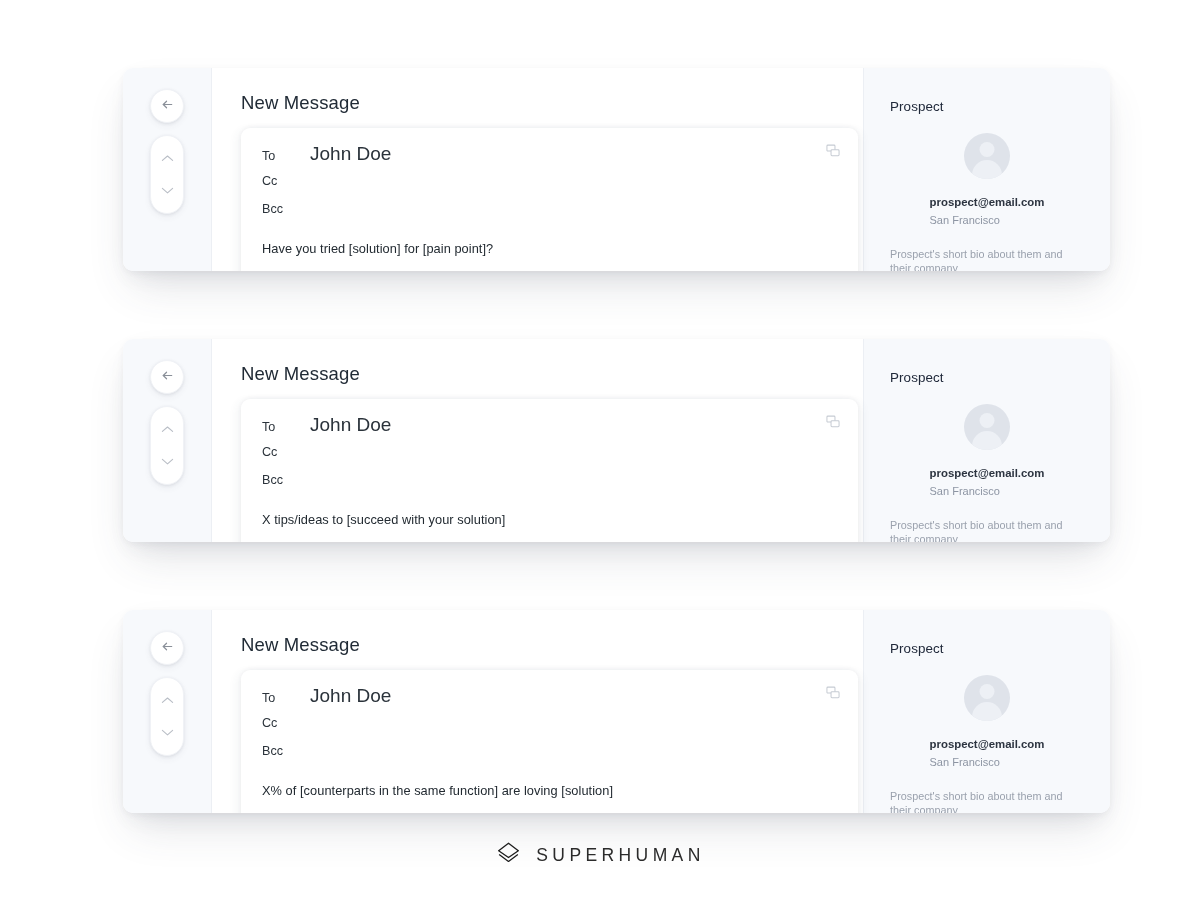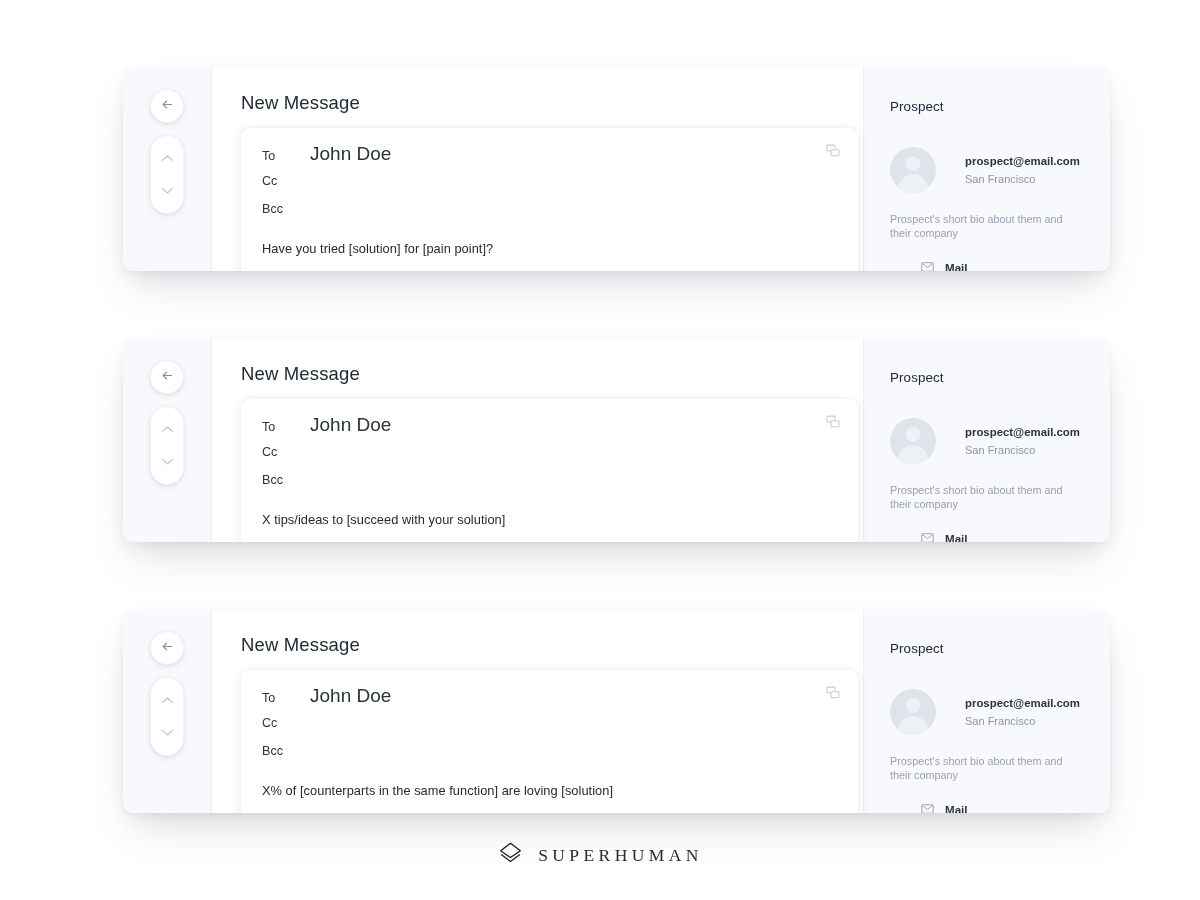--- a/index.html
+++ b/index.html
@@ -150,24 +150,25 @@
     background: #f7f9fc;
     padding: 31px 26px 0 26px;
   }
   .prospect-title {
     font-size: 13.4px;
     color: #20293a;
     font-weight: 400;
     letter-spacing: 0.1px;
   }
   .prospect-id {
-    margin-top: 33px;
-    display: flex;
-    align-items: center;
-    gap: 29px;
+    margin-top: 19px;
+    display: flex;
+    align-items: center;
+    gap: 16px;
+    flex-direction: column;
   }
   .avatar {
     flex: 0 0 46px;
     width: 46px;
     height: 46px;
     border-radius: 50%;
     background: #dfe3ea;
     position: relative;
     overflow: hidden;
   }
@@ -229,21 +230,20 @@
   
   .footer {
     position: absolute;
     left: 0;
     top: 840px;
     width: 1200px;
     display: flex;
     align-items: center;
     justify-content: center;
     gap: 14px;
-    font-family: Liberation Serif, serif;
   }
   .logo-word {
     font-size: 17.5px;
     letter-spacing: 4.4px;
     color: #2b2b2b;
     font-weight: 400;
   }
 </style>
 </head>
 <body>

